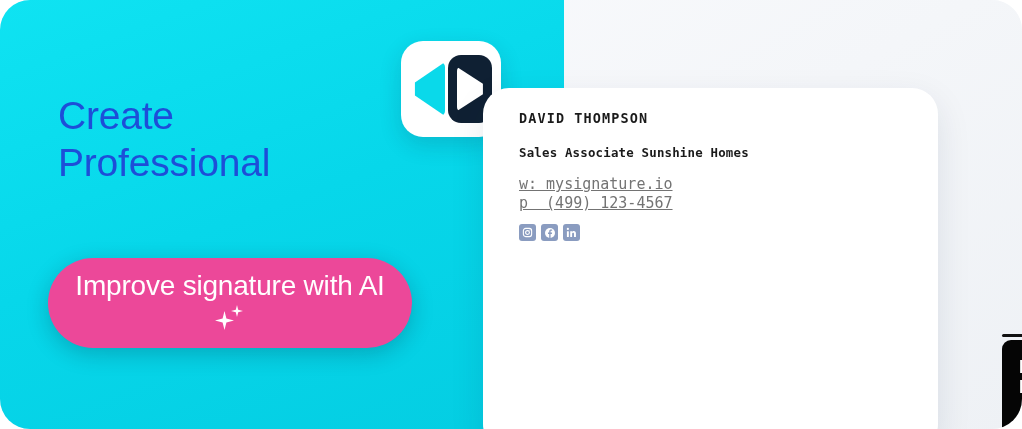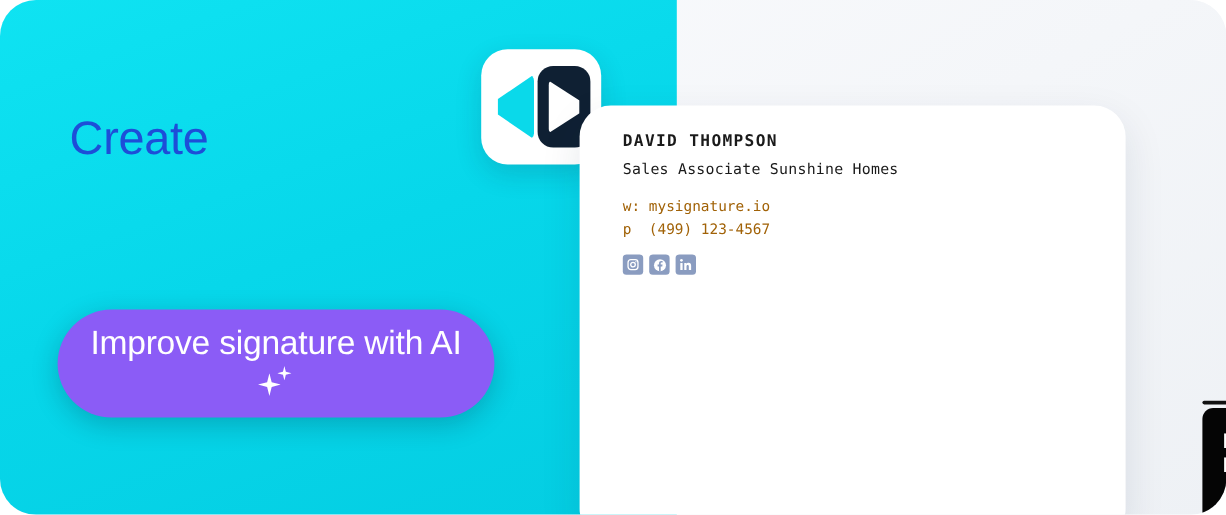--- a/index.html
+++ b/index.html
@@ -12,21 +12,21 @@
   .bg-left{position:absolute;left:0;top:0;width:564px;height:429px;
            background:linear-gradient(160deg,#0fe3f2 0%,#07d7ea 48%,#04cde2 100%);}
 
   
   .headline{position:absolute;left:58px;top:92px;width:470px;color:#1d4ed8;
             font-size:39px;line-height:47px;font-weight:400;letter-spacing:-0.2px;}
   .headline span{display:block;}
 
   
   .cta{position:absolute;left:48px;top:258px;width:364px;height:90px;border-radius:45px;
-       background:#8b5cf6;display:flex;align-items:center;justify-content:center;
+       background:#ec4899;display:flex;align-items:center;justify-content:center;
        box-shadow:0 6px 22px rgba(2,18,35,.22);cursor:pointer;}
   .cta-text{color:#ffffff;font-size:28px;line-height:34px;text-align:center;font-weight:400;
             letter-spacing:-0.2px;padding:0 16px;}
   .sparkles{display:inline-block;width:34px;height:28px;position:relative;vertical-align:-4px;margin-left:4px;}
   .sp{position:absolute;background:#fff;}
   .sp1{width:19px;height:19px;left:0;top:6px;
        clip-path:polygon(50% 0%,60% 40%,100% 50%,60% 60%,50% 100%,40% 60%,0% 50%,40% 40%);}
   .sp2{width:12px;height:12px;left:16px;top:0px;
        clip-path:polygon(50% 0%,60% 40%,100% 50%,60% 60%,50% 100%,40% 60%,0% 50%,40% 40%);}
 
@@ -40,22 +40,22 @@
         clip-path:polygon(0% 0%,0% 100%,96% 62%,96% 38%);border-radius:4px;}
 
   
   .card{position:absolute;left:483px;top:88px;width:455px;height:362px;border-radius:26px;
         background:#ffffff;box-shadow:0 12px 34px rgba(20,40,70,.10);}
 
   .sig{position:absolute;left:36px;top:22px;right:14px;}
   .sig-left{position:absolute;left:0;top:0;width:258px;
             font-family:"DejaVu Sans Mono","Liberation Mono",monospace;color:#1a1a1a;}
   .sig-name{font-size:13.5px;font-weight:700;letter-spacing:1.1px;}
-  .sig-role{font-size:12.4px;font-weight:400;letter-spacing:0.2px;margin-top:7px;}
-  .sig-rows{margin-top:15px;font-size:12px;line-height:19px;color:#a16207;}
+  .sig-role{font-size:12.4px;font-weight:700;letter-spacing:0.2px;margin-top:19px;}
+  .sig-rows{margin-top:15px;font-size:15px;line-height:19px;color:#737373;text-decoration:underline;}
   .sig-row{white-space:pre;}
 
   .socials{margin-top:11px;display:flex;gap:5px;}
   .soc{width:17px;height:17px;border-radius:3px;background:#8a9cc0;display:flex;
        align-items:center;justify-content:center;cursor:pointer;}
   .soc svg{display:block;}
 
   
   .divider{position:absolute;left:519px;top:246px;width:372px;height:3px;background:#111;border-radius:2px;}
 
@@ -72,20 +72,21 @@
 </head>
 <body>
 
 <div class="stage">
 
   <div class="bg-right"></div>
   <div class="bg-left"></div>
 
   <div class="headline">
     <span>Create</span>
+    <span>Professional</span>
   </div>
 
   <div class="cta">
     <div class="cta-text"><span>Improve signature with AI</span><span class="sparkles"><i class="sp sp1"></i><i class="sp sp2"></i></span></div>
   </div>
 
   <div class="logo">
     <div class="logo-tri-left"></div>
     <div class="logo-sq">
       <div class="logo-tri-right"></div>

